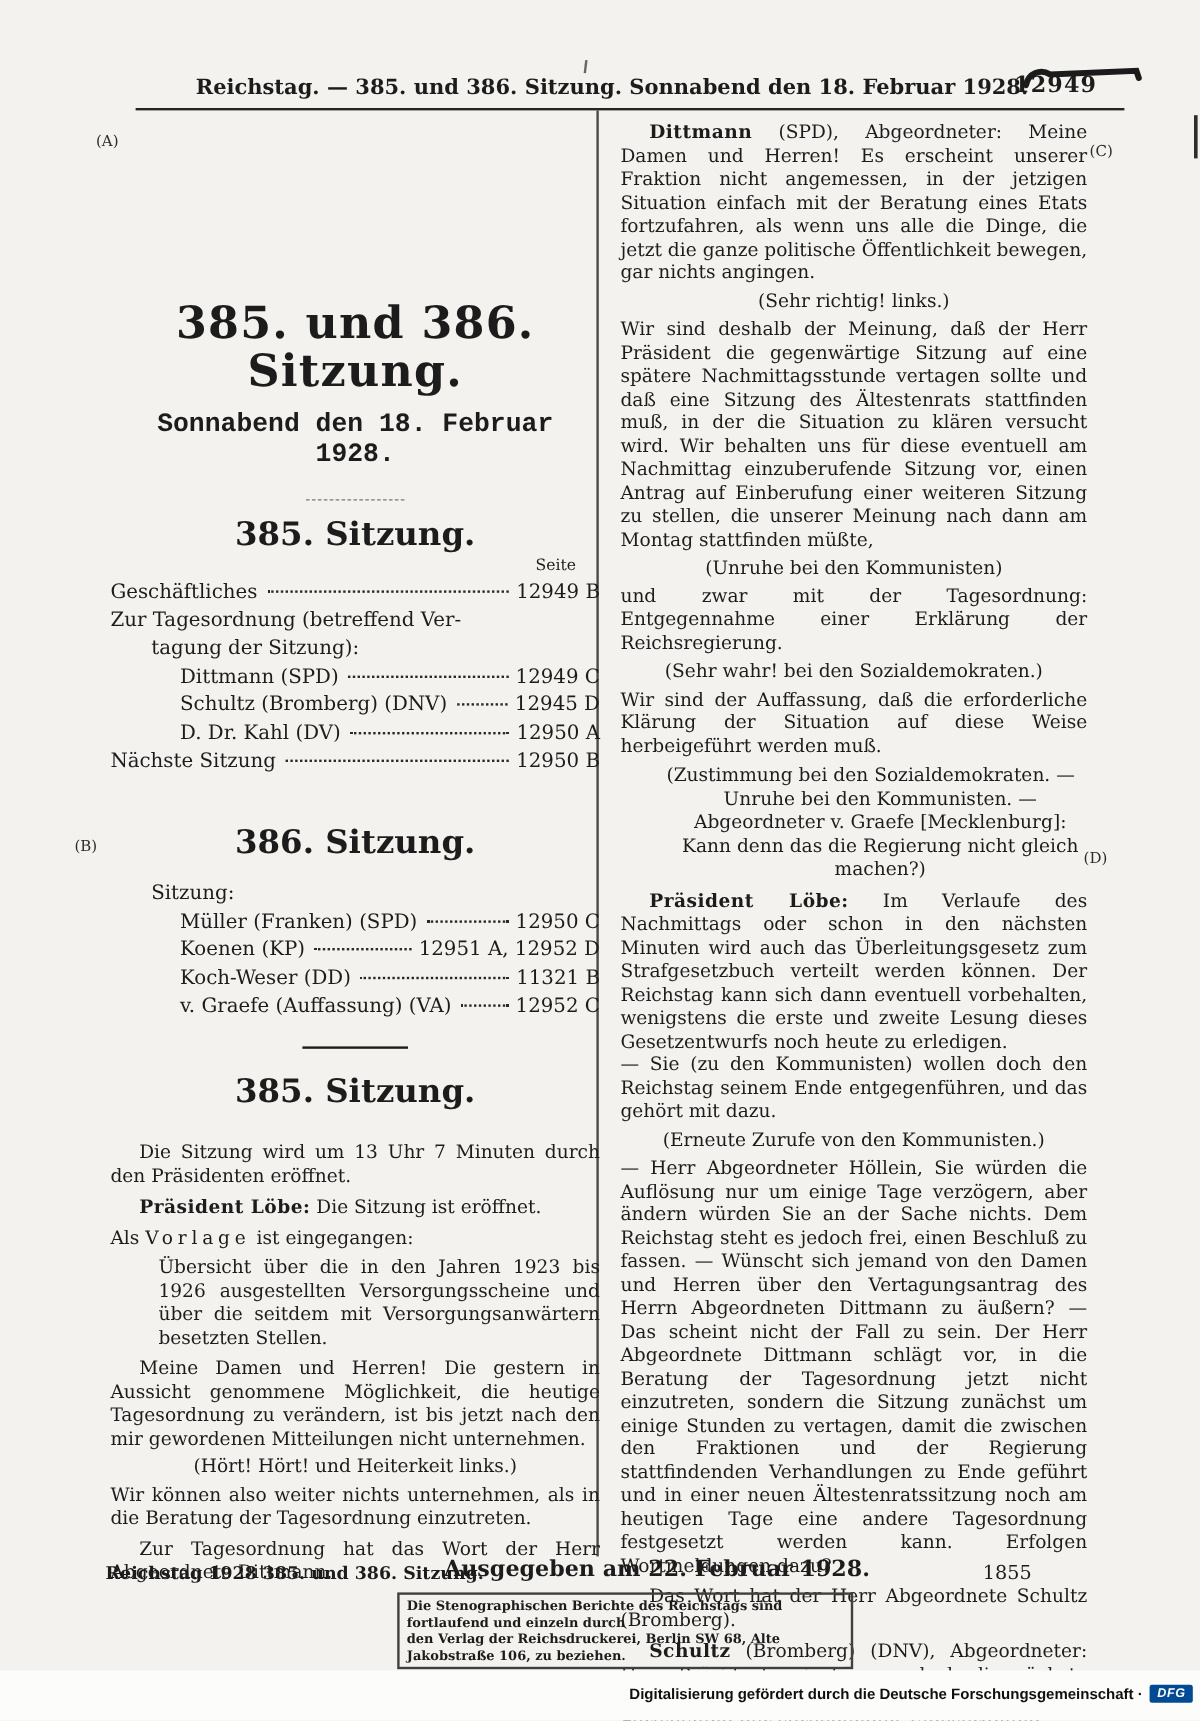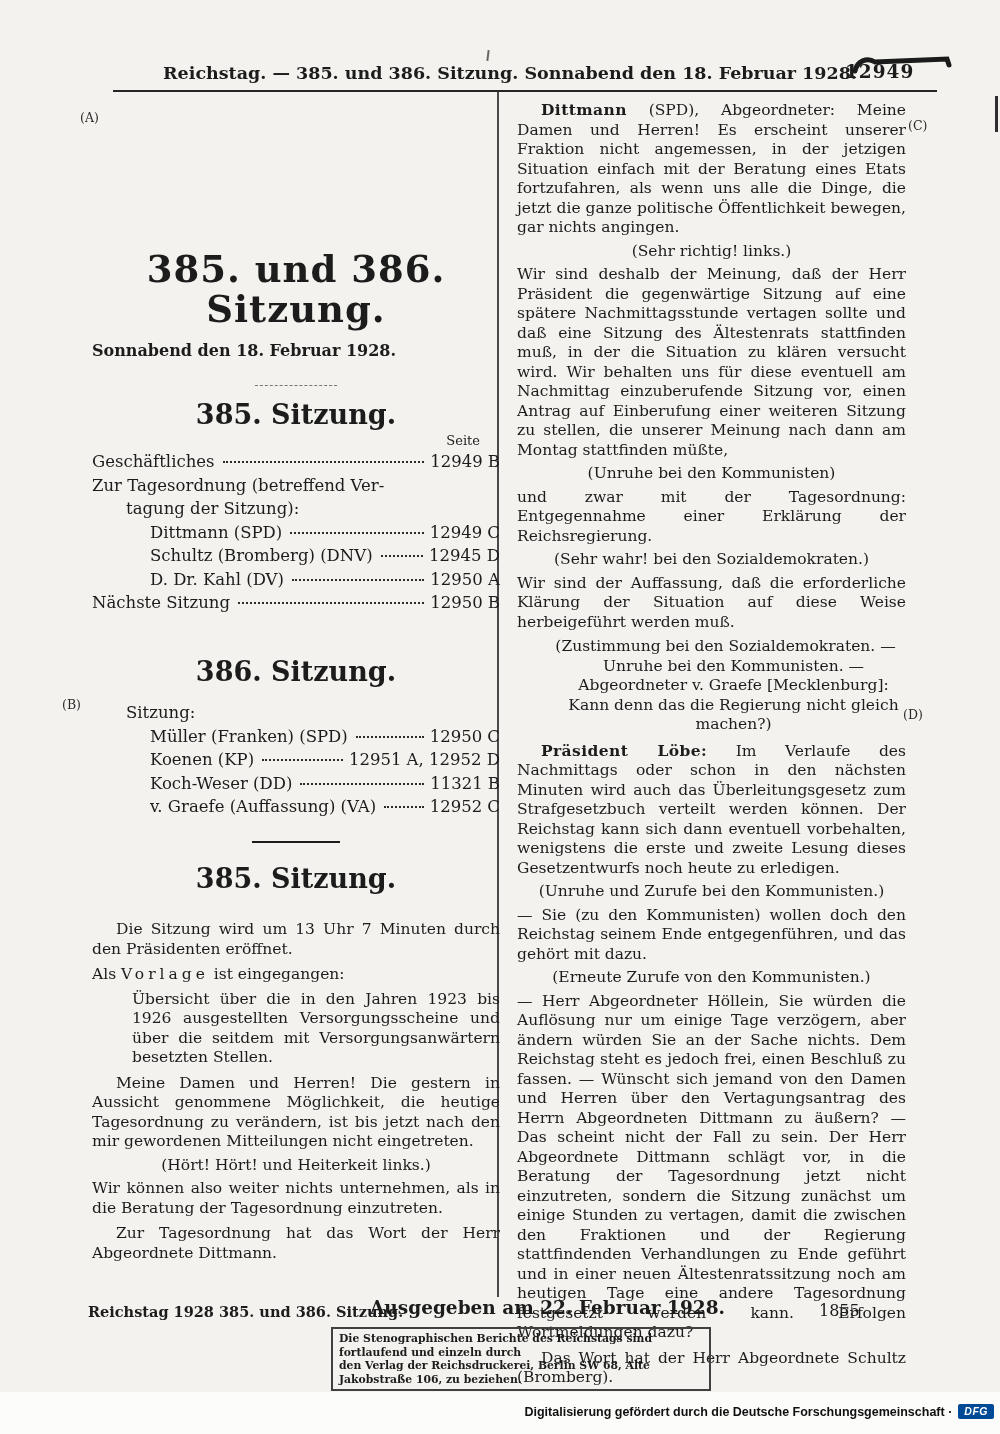--- a/index.html
+++ b/index.html
@@ -18,21 +18,21 @@
 
   
   .marker{position:absolute;font-size:12.5px;color:#2b2b2b;}
   .mA{left:80px;top:110px}.mB{left:62px;top:697px}.mC{left:908px;top:118px}.mD{left:903px;top:707px}
 
   
   .left-col{position:absolute;left:92px;top:100px;width:408px;}
   .right-col{position:absolute;left:517px;top:100px;width:389px;}
 
   .doc-title{margin:150px 0 0;text-align:center;font-size:37px;line-height:1.08;font-weight:bold;letter-spacing:1px;}
-  .doc-subtitle{margin:11px 0 0;text-align:left;font-size:16px;font-weight:bold;}
+  .doc-subtitle{margin:11px 0 0;text-align:center;font-size:22px;font-weight:bold;font-family:Liberation Mono, monospace;}
   .dash-rule{width:82px;margin:25px auto 0;border:0;border-top:1.5px dashed #777;}
   .sec-heading{margin:13px 0 0;text-align:center;font-size:27px;font-weight:bold;}
   .sec-heading2{margin:41px 0 0;text-align:center;font-size:27px;font-weight:bold;}
   .mid-rule{width:88px;margin:22px auto 0;border:0;border-top:2.5px solid #1c1c1c;}
   .body-heading{margin:20px 0 0;text-align:center;font-size:27px;font-weight:bold;}
 
   .seite{text-align:right;font-size:13px;margin-top:3px;padding-right:20px;}
   .toc{font-size:16.5px;margin-top:2px;}
   .toc2{font-size:16.5px;margin-top:14px;}
   .toc-row{display:flex;align-items:baseline;line-height:23.6px;}
@@ -155,40 +155,40 @@
         <span class="toc-dots"></span>
         <span class="toc-page">12952 C</span>
       </div>
     </div>
 
     <hr class="mid-rule">
     <div class="body-heading">385. Sitzung.</div>
 
     <div class="body-text">
       <p class="body">Die Sitzung wird um 13 Uhr 7 Minuten durch den Präsidenten eröffnet.</p>
+      <p class="body mt"><span class="lead">Präsident Löbe:</span><span> Die Sitzung ist eröffnet.</span></p>
       <p class="body mt noindent"><span>Als </span><span class="spaced">Vorlage</span><span> ist eingegangen:</span></p>
       <p class="uebersicht">Übersicht über die in den Jahren 1923 bis 1926 ausgestellten Versorgungsscheine und über die seitdem mit Versorgungsanwärtern besetzten Stellen.</p>
-      <p class="body mt">Meine Damen und Herren! Die gestern in Aussicht genommene Möglichkeit, die heutige Tagesordnung zu verändern, ist bis jetzt nach den mir gewordenen Mitteilungen nicht eingetreten.</p>
+      <p class="body mt">Meine Damen und Herren! Die gestern in Aussicht genommene Möglichkeit, die heutige Tagesordnung zu verändern, ist bis jetzt nach den mir gewordenen Mitteilungen nicht unternehmen.</p>
       <p class="stage">(Hört! Hört! und Heiterkeit links.)</p>
       <p class="body noindent">Wir können also weiter nichts unternehmen, als in die Beratung der Tagesordnung einzutreten.</p>
       <p class="body mt">Zur Tagesordnung hat das Wort der Herr Abgeordnete Dittmann.</p>
     </div>
   </div>
 
   <div class="right-col">
     <p class="body rc-first"><span class="lead">Dittmann</span><span> (SPD), Abgeordneter: Meine Damen und Herren! Es erscheint unserer Fraktion nicht angemessen, in der jetzigen Situation einfach mit der Beratung eines Etats fortzufahren, als wenn uns alle die Dinge, die jetzt die ganze politische Öffentlichkeit bewegen, gar nichts angingen.</span></p>
     <p class="stage">(Sehr richtig! links.)</p>
     <p class="body noindent">Wir sind deshalb der Meinung, daß der Herr Präsident die gegenwärtige Sitzung auf eine spätere Nachmittagsstunde vertagen sollte und daß eine Sitzung des Ältestenrats stattfinden muß, in der die Situation zu klären versucht wird. Wir behalten uns für diese eventuell am Nachmittag einzuberufende Sitzung vor, einen Antrag auf Einberufung einer weiteren Sitzung zu stellen, die unserer Meinung nach dann am Montag stattfinden müßte,</p>
     <p class="stage">(Unruhe bei den Kommunisten)</p>
     <p class="body noindent">und zwar mit der Tagesordnung: Entgegennahme einer Erklärung der Reichsregierung.</p>
     <p class="stage">(Sehr wahr! bei den Sozialdemokraten.)</p>
     <p class="body noindent">Wir sind der Auffassung, daß die erforderliche Klärung der Situation auf diese Weise herbeigeführt werden muß.</p>
     <p class="stage-block">(Zustimmung bei den Sozialdemokraten. — Unruhe bei den Kommunisten. — Abgeordneter v. Graefe [Mecklenburg]: Kann denn das die Regierung nicht gleich machen?)</p>
     <p class="body mt"><span class="lead">Präsident Löbe:</span><span> Im Verlaufe des Nachmittags oder schon in den nächsten Minuten wird auch das Überleitungsgesetz zum Strafgesetzbuch verteilt werden können. Der Reichstag kann sich dann eventuell vorbehalten, wenigstens die erste und zweite Lesung dieses Gesetzentwurfs noch heute zu erledigen.</span></p>
-    <p class="stage">(Unruhe und Zurufe bei den Kommunisten.)</p>
     <p class="body noindent">— Sie (zu den Kommunisten) wollen doch den Reichstag seinem Ende entgegenführen, und das gehört mit dazu.</p>
     <p class="stage">(Erneute Zurufe von den Kommunisten.)</p>
     <p class="body noindent">— Herr Abgeordneter Höllein, Sie würden die Auflösung nur um einige Tage verzögern, aber ändern würden Sie an der Sache nichts. Dem Reichstag steht es jedoch frei, einen Beschluß zu fassen. — Wünscht sich jemand von den Damen und Herren über den Vertagungsantrag des Herrn Abgeordneten Dittmann zu äußern? — Das scheint nicht der Fall zu sein. Der Herr Abgeordnete Dittmann schlägt vor, in die Beratung der Tagesordnung jetzt nicht einzutreten, sondern die Sitzung zunächst um einige Stunden zu vertagen, damit die zwischen den Fraktionen und der Regierung stattfindenden Verhandlungen zu Ende geführt und in einer neuen Ältestenratssitzung noch am heutigen Tage eine andere Tagesordnung festgesetzt werden kann. Erfolgen Wortmeldungen dazu?</p>
     <p class="body mt">Das Wort hat der Herr Abgeordnete Schultz (Bromberg).</p>
     <p class="body mt"><span class="lead">Schultz</span><span> (Bromberg) (DNV), Abgeordneter: Herr Präsident, wir können doch die nächste Sitzung mit der Tagesordnung anberaumen: Fortsetzung der vorliegenden Tagesordnung.</span></p>
   </div>
 
   <div class="f-l1">Reichstag 1928</div>
   <div class="f-l2">385. und 386. Sitzung.</div>
   <div class="f-center">Ausgegeben am 22. Februar 1928.</div>

